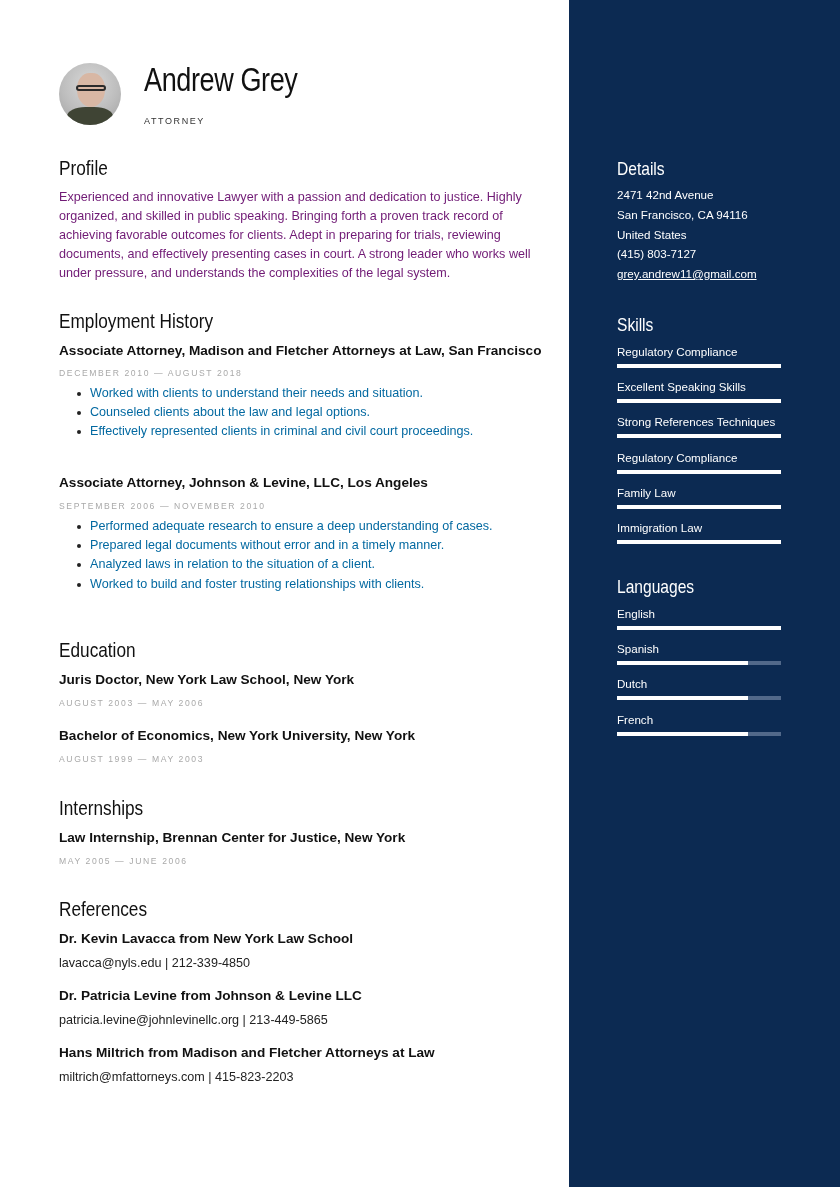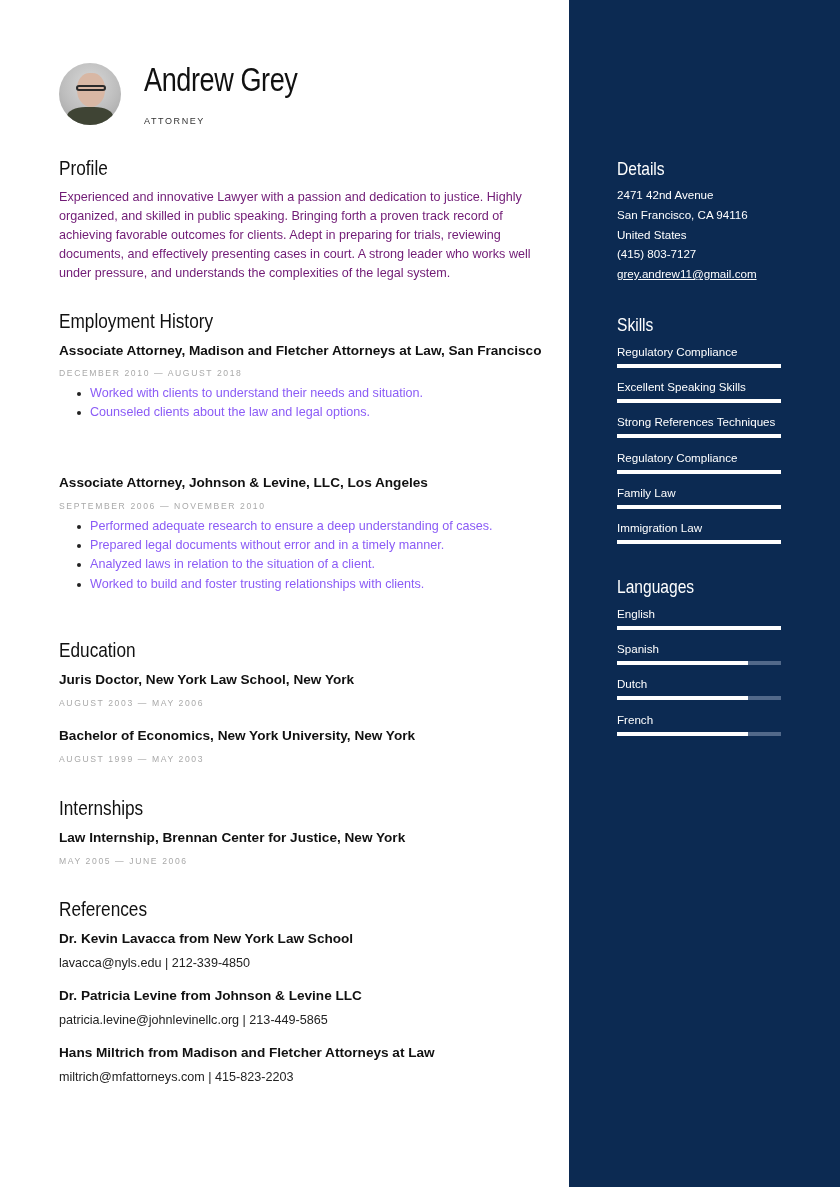--- a/index.html
+++ b/index.html
@@ -13,21 +13,21 @@
     .avatar .glasses { position: absolute; left: 17px; top: 22px; width: 30px; height: 6px; border: 2px solid #2a2a2a; border-radius: 3px; }
     .avatar .shirt { position: absolute; left: 8px; top: 44px; width: 46px; height: 24px; border-radius: 40% 40% 0 0; background: #3f4434; }
     .name-block { margin-left: 23px; }
     .name { font-family: "Liberation Sans Narrow", "Liberation Sans", sans-serif; font-size: 33px; letter-spacing: -0.5px; transform: scaleX(0.82); transform-origin: left; white-space: nowrap; color: #111; line-height: 36px; }
     .job-title { font-size: 9px; letter-spacing: 1.6px; color: #333; margin-top: 18px; }
 
     .section-title { font-size: 21px; color: #111; transform: scaleX(0.82); transform-origin: left; white-space: nowrap; position: absolute; left: 59px; }
     .body-text { font-size: 12.6px; line-height: 19px; color: #701a75; position: absolute; left: 59px; width: 475px; }
     .entry-title { font-size: 13.6px; font-weight: bold; color: #111; position: absolute; left: 59px; white-space: nowrap; }
     .entry-date { font-size: 8.6px; letter-spacing: 1.6px; color: #a9a9a9; position: absolute; left: 59px; white-space: nowrap; }
-    .bullets { position: absolute; left: 77px; list-style: none; font-size: 12.6px; line-height: 19.2px; color: #8b5cf6; }
+    .bullets { position: absolute; left: 77px; list-style: none; font-size: 12.6px; line-height: 19.2px; color: #0369a1; }
     .bullets li { position: relative; padding-left: 13px; white-space: nowrap; }
     .bullets li::before { content: ""; position: absolute; left: 0; top: 8px; width: 4px; height: 4px; border-radius: 50%; background: #222; }
     .ref-contact { font-size: 12.6px; color: #222; position: absolute; left: 59px; white-space: nowrap; }
 
     .side-title { position: absolute; left: 617px; font-size: 19px; color: #fff; transform: scaleX(0.82); transform-origin: left; white-space: nowrap; }
     .side-text { position: absolute; left: 617px; font-size: 11.6px; color: #fff; white-space: nowrap; }
     .side-link { text-decoration: underline; }
     .bar { position: absolute; left: 617px; width: 164px; height: 4px; background: #52698a; }
     .bar .fill { height: 100%; background: #ffffff; }
   </style>
@@ -48,20 +48,21 @@
 
 <div class="section-title" style="top:156px;">Profile</div>
 <div class="body-text" style="top:188px;">Experienced and innovative Lawyer with a passion and dedication to justice. Highly organized, and skilled in public speaking. Bringing forth a proven track record of achieving favorable outcomes for clients. Adept in preparing for trials, reviewing documents, and effectively presenting cases in court. A strong leader who works well under pressure, and understands the complexities of the legal system.</div>
 
 <div class="section-title" style="top:309px;">Employment History</div>
 <div class="entry-title" style="top:343px;">Associate Attorney, Madison and Fletcher Attorneys at Law, San Francisco</div>
 <div class="entry-date" style="top:368px;">DECEMBER 2010 — AUGUST 2018</div>
 <ul class="bullets" style="top:384px;">
   <li>Worked with clients to understand their needs and situation.</li>
   <li>Counseled clients about  the law and legal options.</li>
+  <li>Effectively represented clients in criminal and civil court proceedings.</li>
 </ul>
 
 <div class="entry-title" style="top:475px;">Associate Attorney, Johnson &amp; Levine, LLC, Los Angeles</div>
 <div class="entry-date" style="top:501px;">SEPTEMBER 2006 — NOVEMBER 2010</div>
 <ul class="bullets" style="top:517px;">
   <li>Performed adequate research to ensure a deep understanding of cases.</li>
   <li>Prepared legal documents without error and in a timely manner.</li>
   <li>Analyzed laws in relation to the situation of a client.</li>
   <li>Worked to build and foster trusting relationships with clients.</li>
 </ul>

